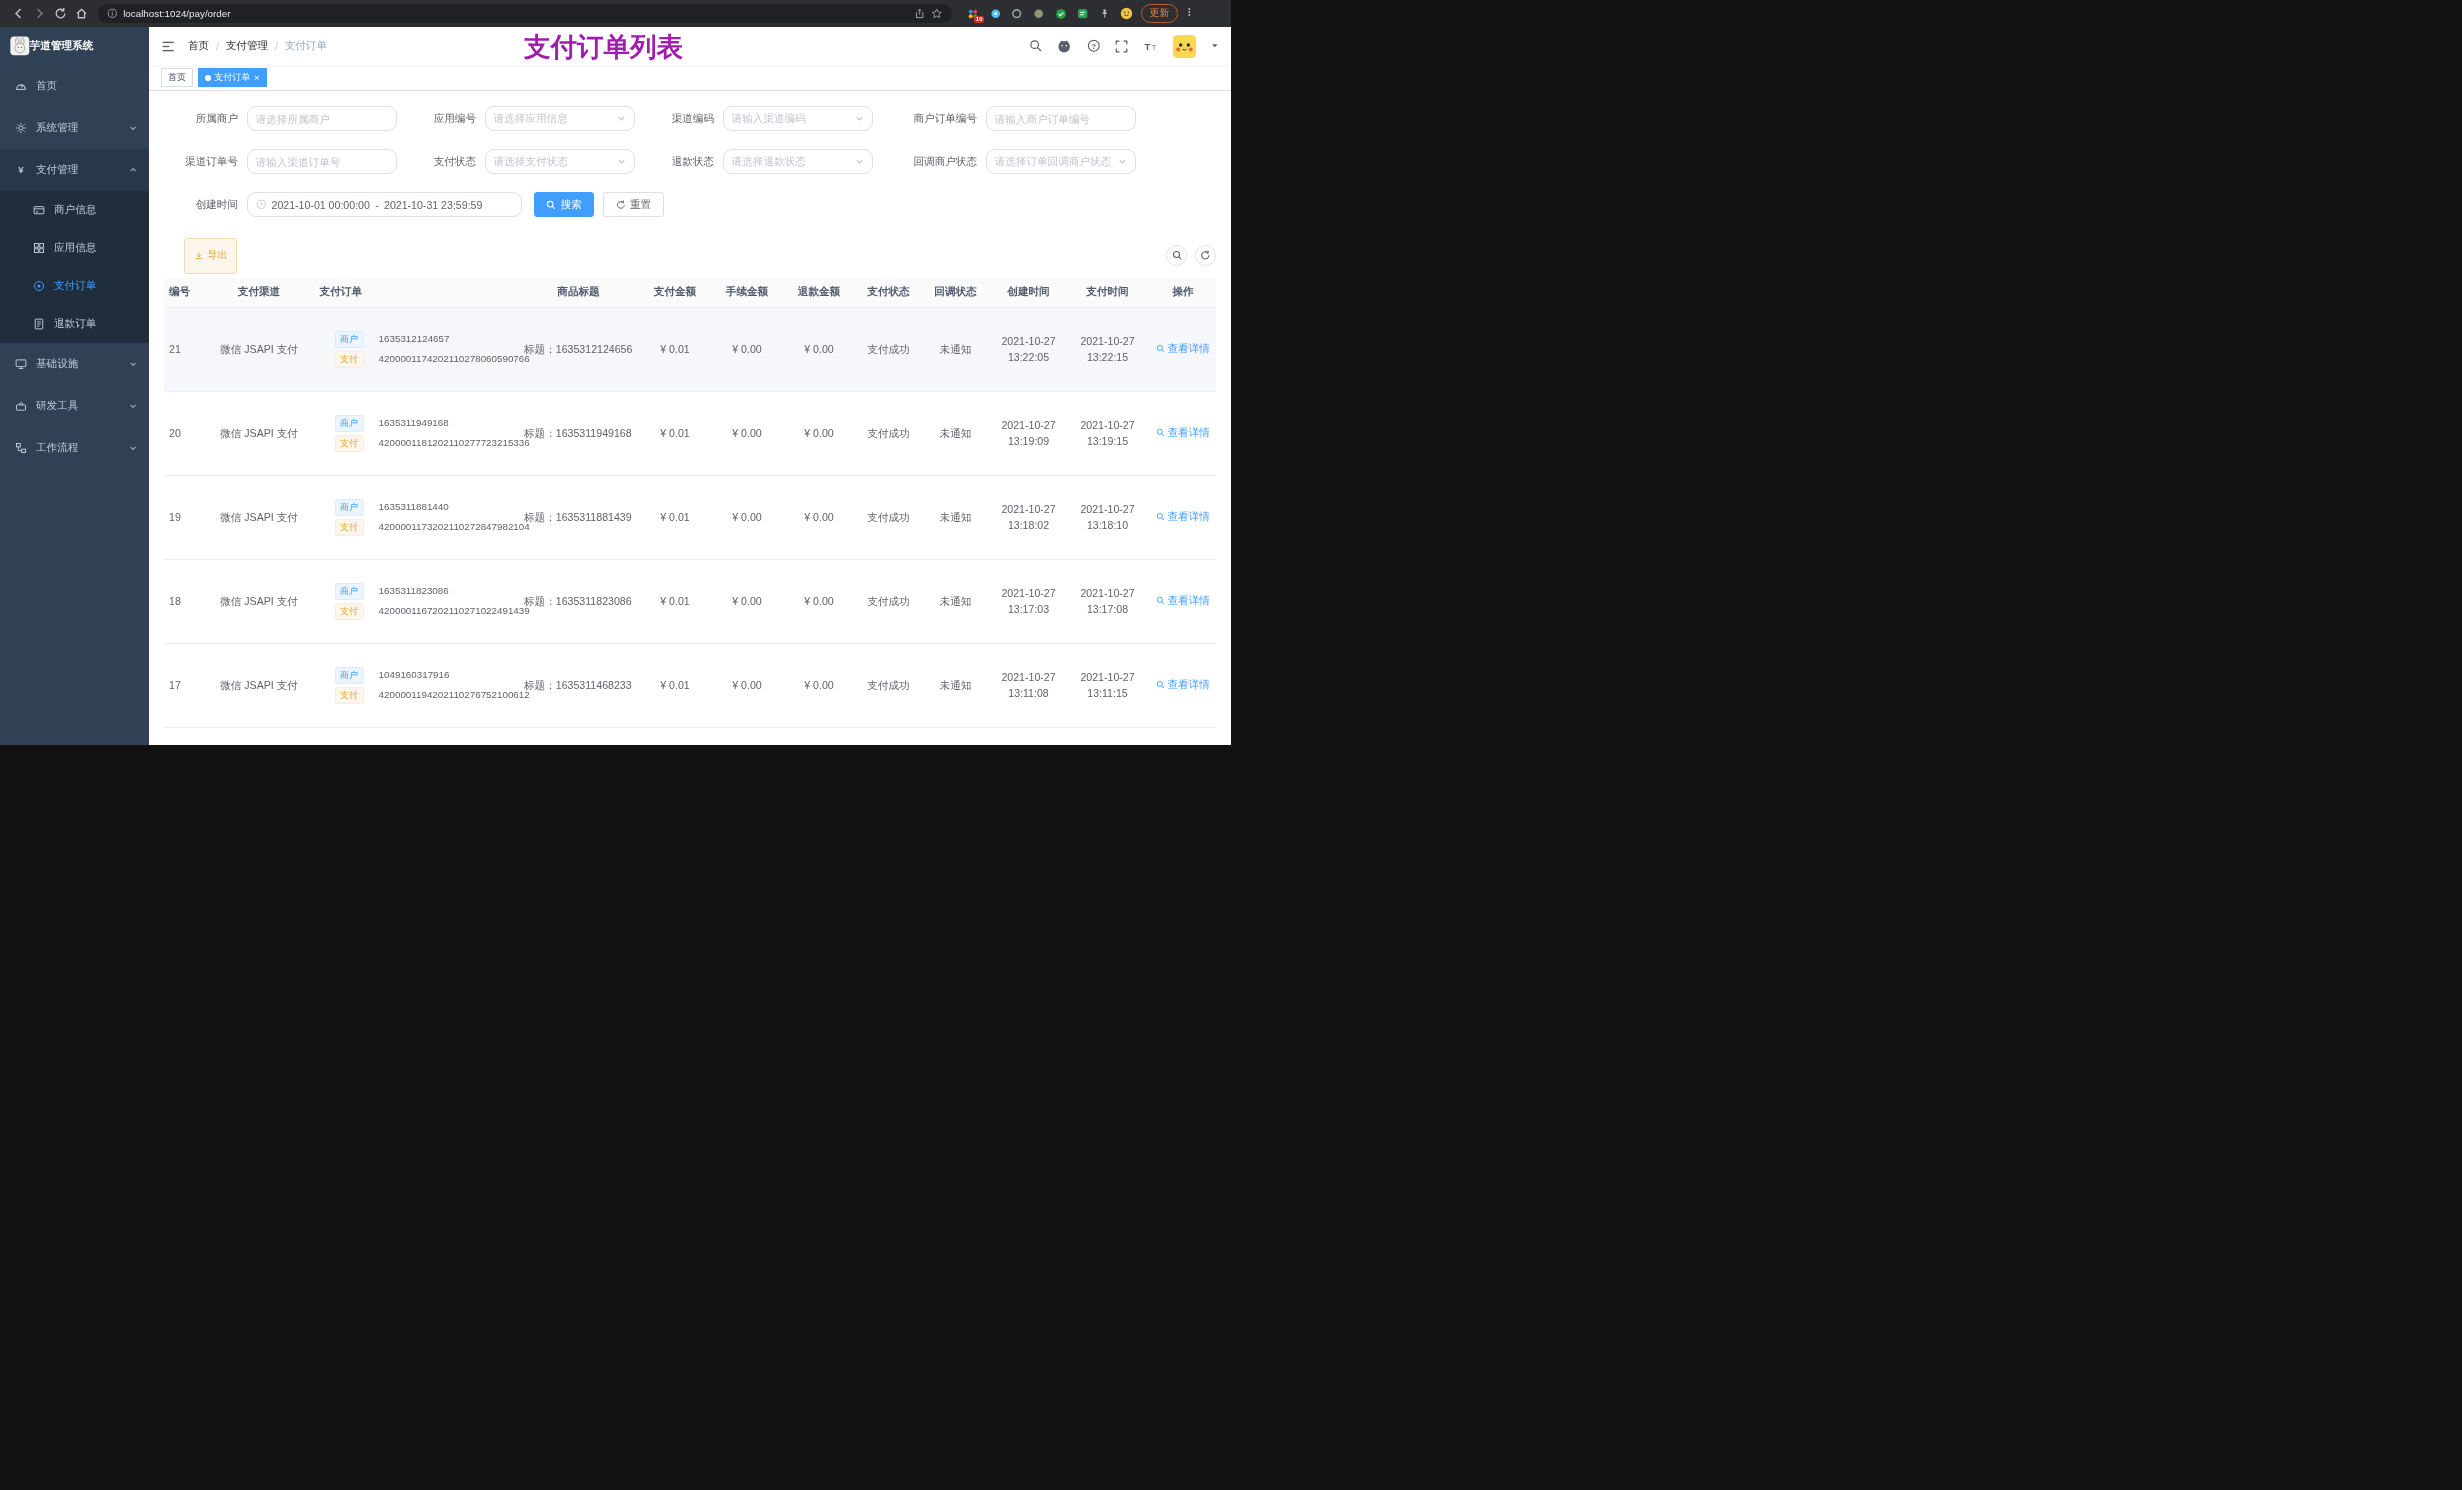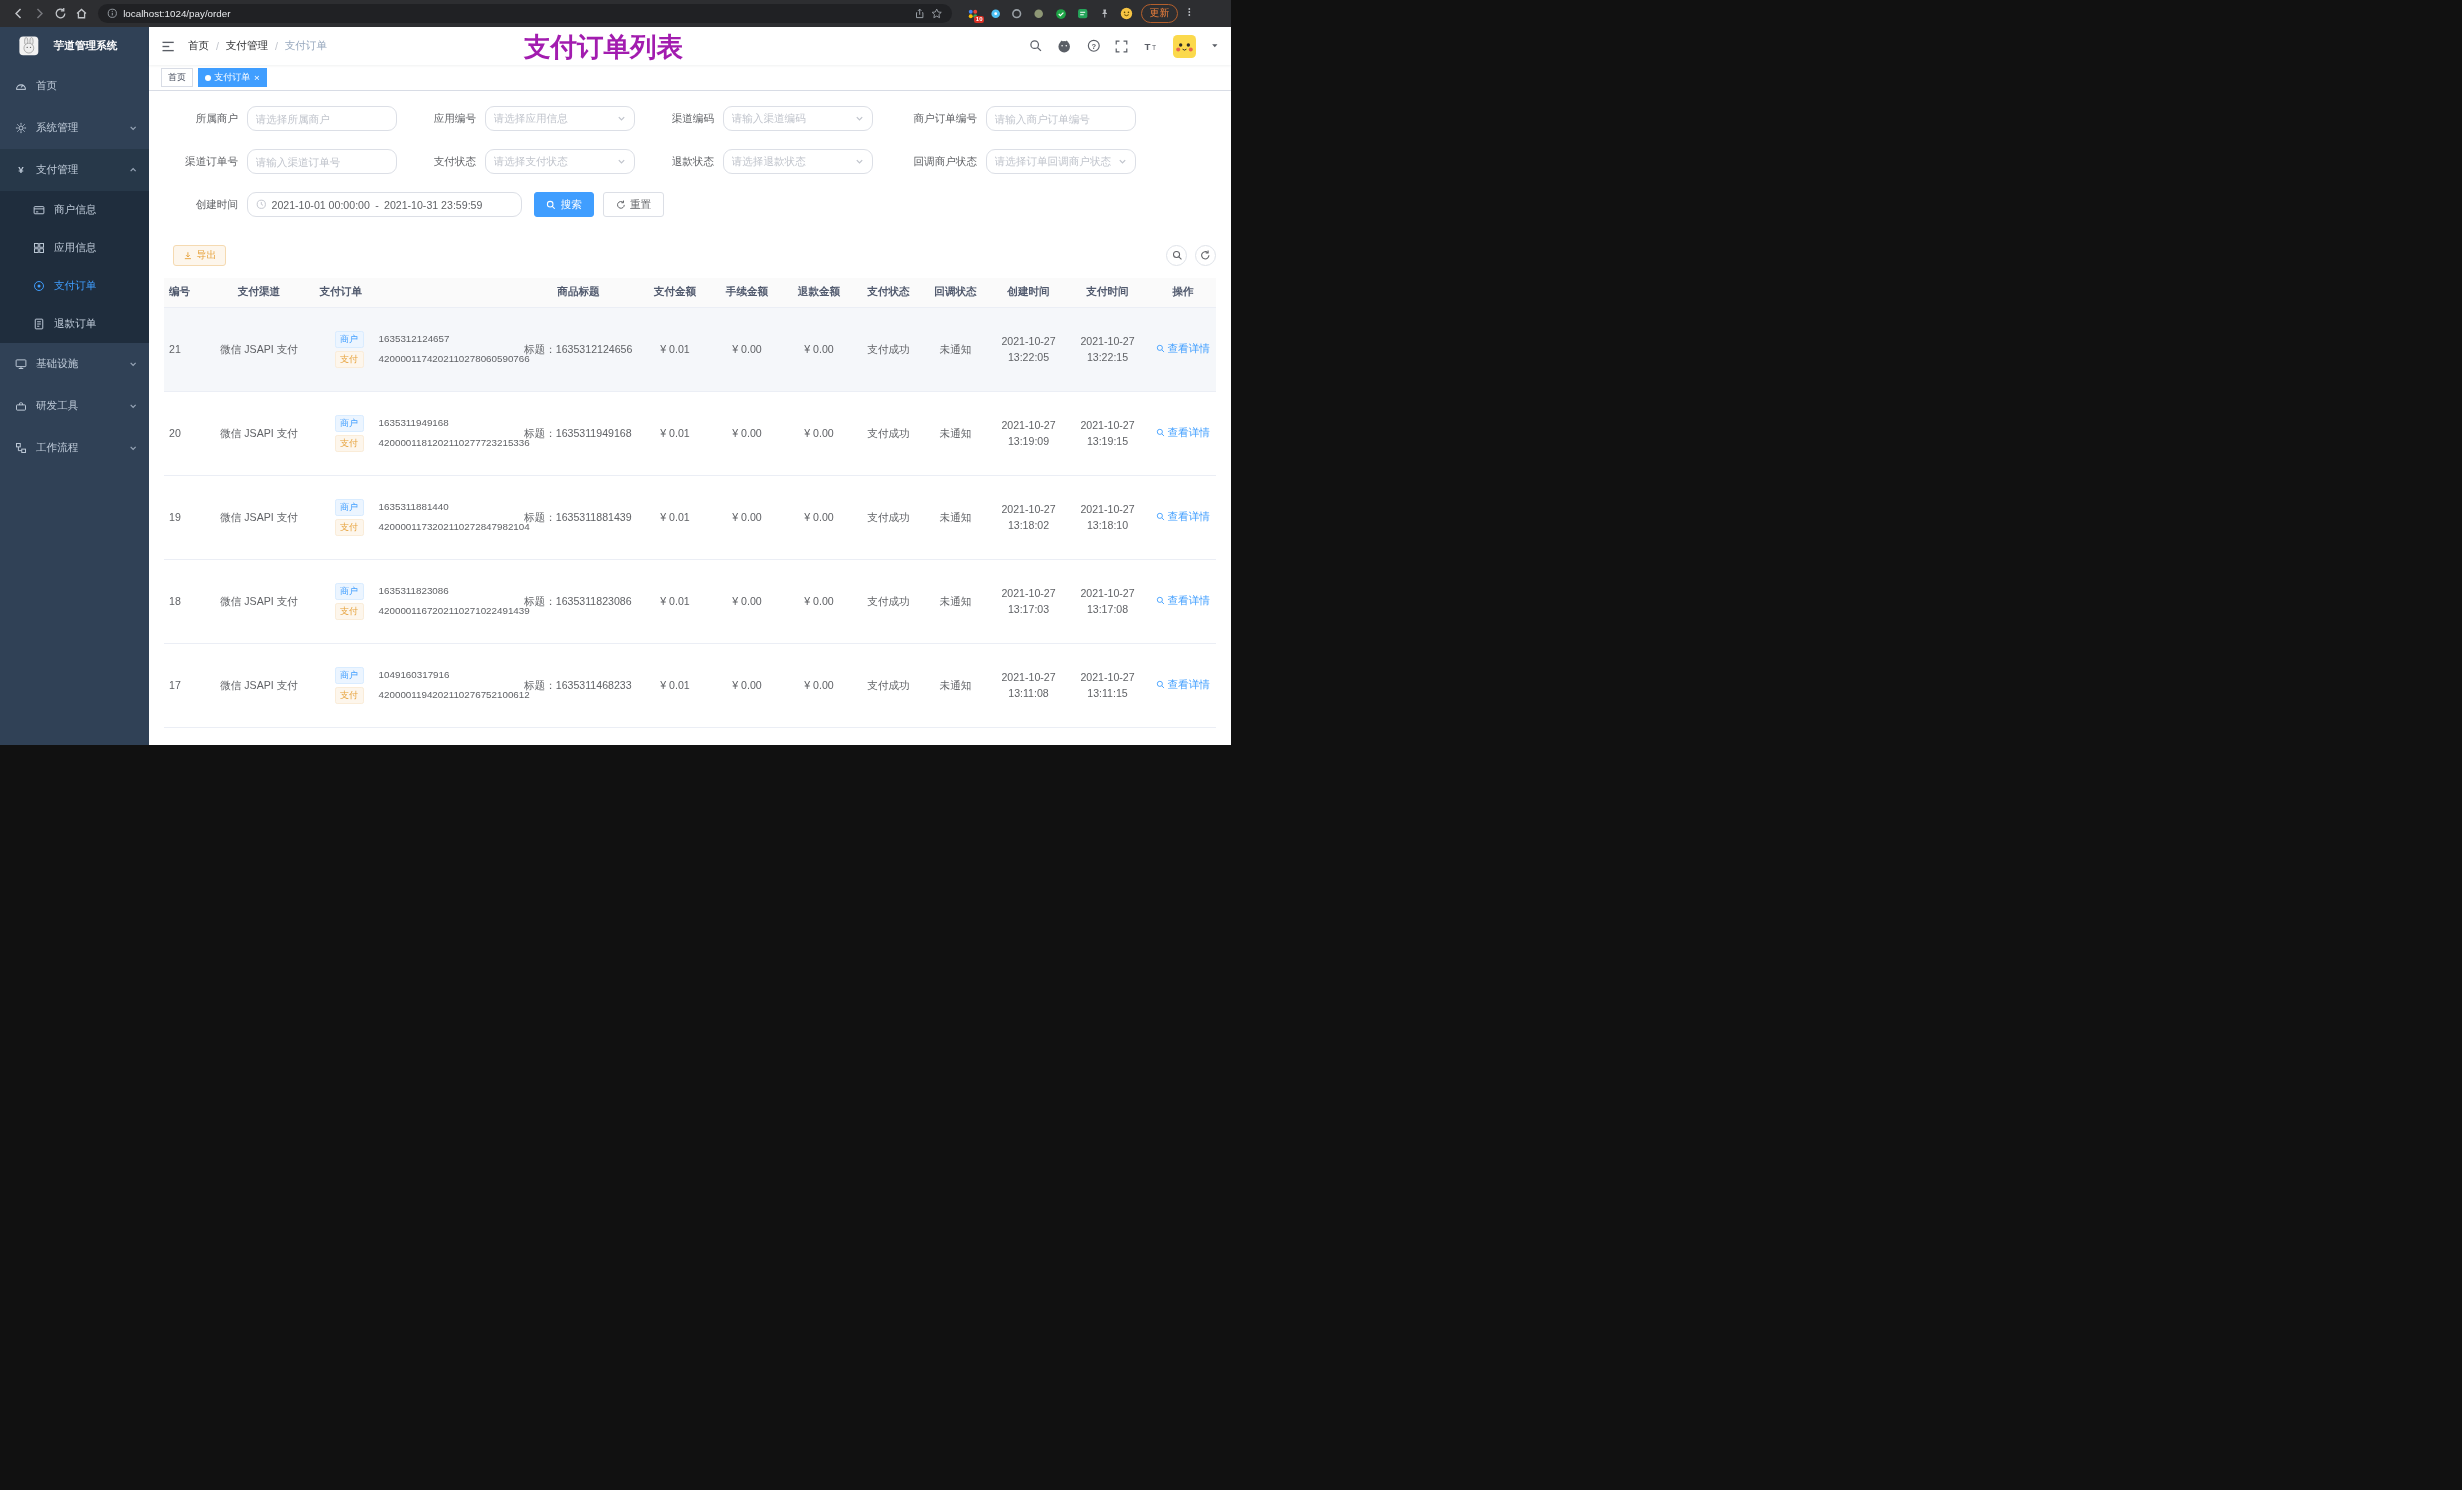--- a/index.html
+++ b/index.html
@@ -16,21 +16,21 @@
   .ext { width: 13.6px; height: 13.6px; position: relative; display: flex; align-items: center; justify-content: center; cursor: pointer; }
   .ext-badge { position: absolute; bottom: -3px; right: -3.8px; background: #d93025; color: #fff; font-size: 6px; line-height: 7.6px; padding: 0 1.5px; border-radius: 2.3px; font-weight: bold; }
   .update-pill { margin-left: 7.6px; color: #f0813c; border: 1.1px solid #b45f2c; border-radius: 9.8px; padding: 2.3px 7.6px; font-size: 9.8px; white-space: nowrap; cursor: pointer; }
   .kebab { margin-left: 6px; cursor: pointer; }
 
   
   .app { flex: 1; display: flex; min-height: 0; }
 
   
   .sidebar { width: 149px; background: #304156; flex: none; color: #bfcbd9; font-size: 10.6px; display: flex; flex-direction: column; }
-  .logo-row { height: 38px; display: flex; align-items: center; gap: 15px; padding: 0 19px; cursor: pointer; flex: none; }
+  .logo-row { height: 38px; display: flex; align-items: center; gap: 0; padding: 0 10px; cursor: pointer; flex: none; }
   .logo-title { color: #fff; font-weight: bold; white-space: nowrap; }
   .menu-item { height: 42px; display: flex; align-items: center; gap: 9px; padding: 0 12px 0 15px; cursor: pointer; flex: none; }
   .menu-item .caret { margin-left: auto; color: #9aa7b9; }
   .caret.up { transform: rotate(180deg); }
   .menu-item.parent-open { background: #273849; }
   .sub-item { height: 38px; display: flex; align-items: center; gap: 9px; padding: 0 12px 0 33px; background: #1f2d3d; cursor: pointer; flex: none; }
   .sub-item.active { color: #409eff; }
   .micon { flex: none; display: block; }
 
   
@@ -68,21 +68,21 @@
   .select .ph { color: #c0c4cc; white-space: nowrap; overflow: hidden; text-overflow: ellipsis; }
   .sel-caret { margin-left: auto; color: #c0c4cc; flex: none; }
   .date-range { width: 275px; gap: 5.3px; cursor: pointer; }
   .date-range .dr-txt { white-space: nowrap; }
   .clock { color: #c0c4cc; flex: none; display: block; }
   .btn { height: 25px; border-radius: 3px; padding: 0 11.4px; font-size: 10.6px; display: flex; align-items: center; gap: 4.5px; cursor: pointer; white-space: nowrap; font-family: inherit; }
   .btn-primary { background: #409eff; border: 0.8px solid #409eff; color: #fff; margin-left: 12px; }
   .btn-default { background: #fff; border: 0.8px solid #dcdfe6; color: #606266; margin-left: 9px; }
 
   .toolbar { display: flex; align-items: center; margin-top: 9px; height: 23px; flex: none; }
-  .btn-export { height: 21px; margin-left: 9px; padding: 0 9px; background: #fdf6ec; border: 0.8px solid #f5dab1; color: #e6a23c; border-radius: 3px; font-size: 9.8px; display: flex; align-items: center; gap: 3.8px; cursor: pointer; }
+  .btn-export { height: 36px; margin-left: 20px; padding: 0 9px; background: #fdf6ec; border: 0.8px solid #f5dab1; color: #e6a23c; border-radius: 3px; font-size: 9.8px; display: flex; align-items: center; gap: 3.8px; cursor: pointer; }
   .tool-right { margin-left: auto; display: flex; gap: 7.6px; }
   .circle-btn { width: 21px; height: 21px; border-radius: 50%; border: 0.8px solid #dfe3e9; background: #fff; color: #606266; display: flex; align-items: center; justify-content: center; cursor: pointer; }
 
   
   .table-clip { margin-top: 10.6px; overflow: hidden; flex: 1; }
   table { border-collapse: collapse; table-layout: fixed; width: 1087px; margin-left: -34px; font-size: 10.6px; color: #606266; }
   thead th { height: 30px; background: #fafafa; color: #515a6e; font-weight: bold; font-size: 10.6px; text-align: center; border-bottom: 0.8px solid #ebeef5; padding: 0 4.5px; white-space: nowrap; }
   tbody td { border-bottom: 0.8px solid #ebeef5; padding: 10.6px 4.5px; text-align: center; vertical-align: middle; line-height: 1.5; }
   tbody tr { height: 84px; }
   tbody tr:first-child { background: #f5f7fa; }

